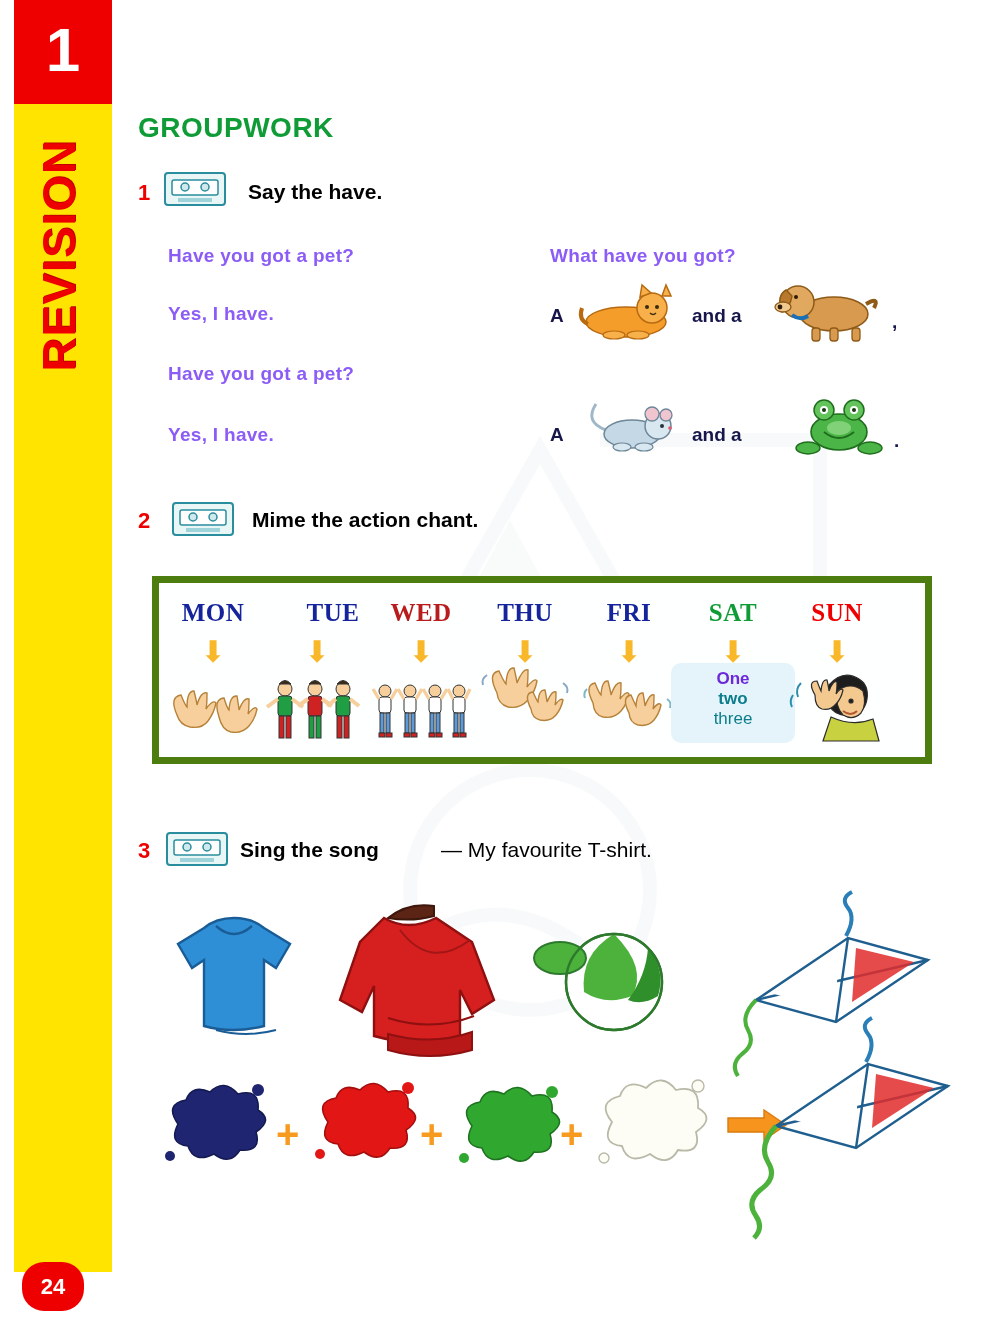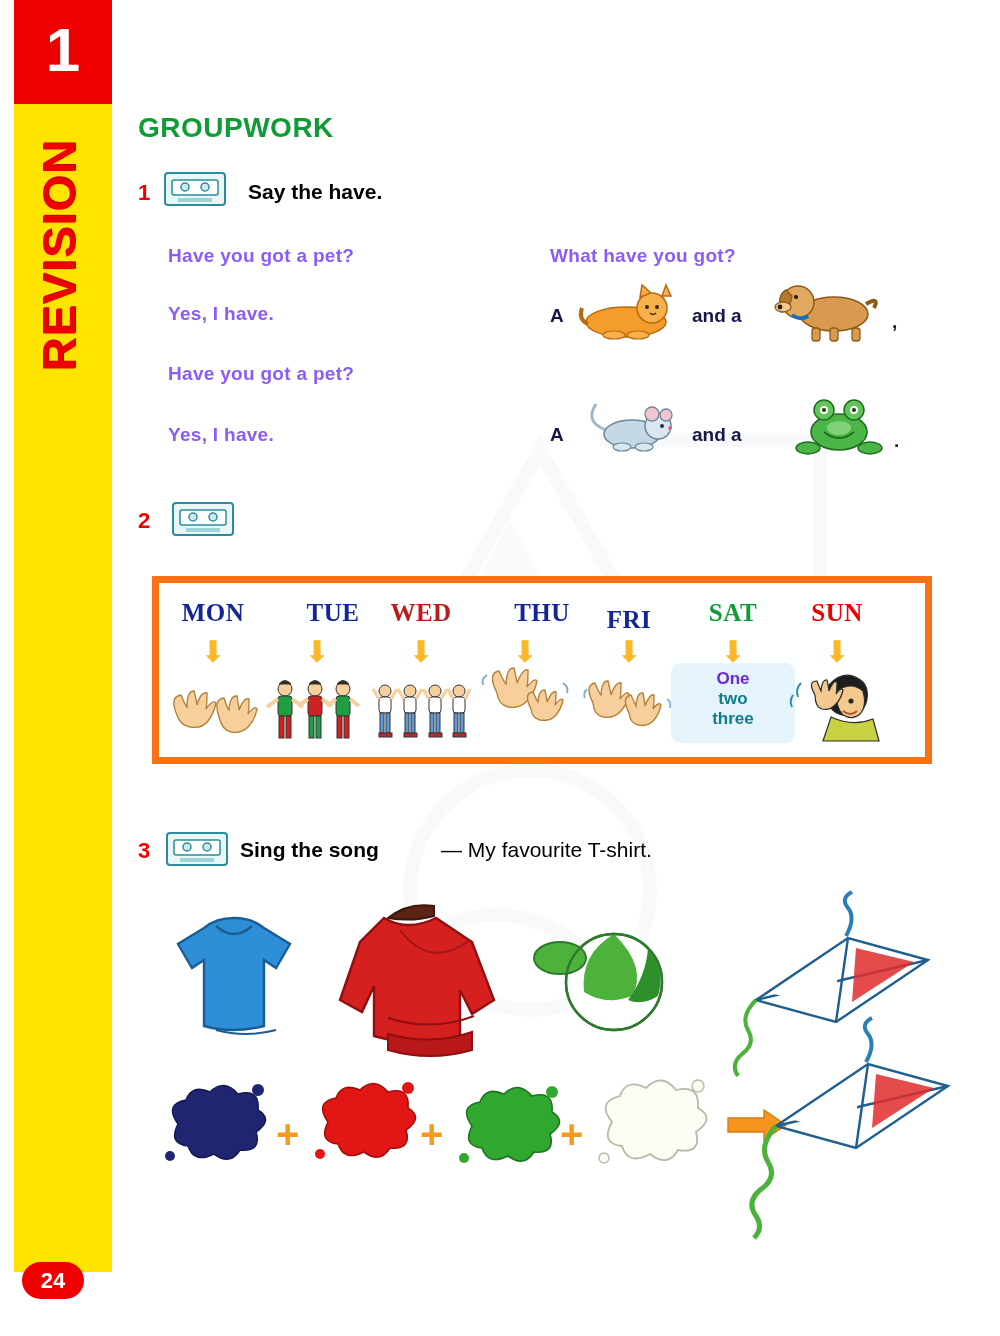--- a/index.html
+++ b/index.html
@@ -59,21 +59,21 @@
     font-weight: bold;
     letter-spacing: 1px;
     font-family: "Liberation Sans", sans-serif;
     text-shadow: 1px 1px 0 #c00000;
   }
   .page-number-badge {
     position: absolute;
     left: 22px;
     top: 1262px;
     width: 62px;
-    height: 37px;
+    height: 49px;
     border-radius: 22px / 22px;
     background: #ef0000;
     color: #ffffff;
     font-size: 22px;
     font-weight: bold;
     display: flex;
     align-items: center;
     justify-content: center;
   }
 
@@ -141,21 +141,21 @@
   }
 
   
   .week-strip {
     position: absolute;
     left: 16px;
     top: 576px;
     width: 780px;
     height: 188px;
     background: #ffffff;
-    border: 7px solid #f97316;
+    border: 7px solid #4d7c0f;
     box-sizing: border-box;
   }
   .week-inner {
     position: relative;
     width: 100%;
     height: 100%;
     background: #feffff;
   }
   .day {
     position: absolute;
@@ -316,20 +316,21 @@
     <div class="ex-num" style="left:2px; top:508px;">2</div>
     <div class="cassette" style="left:36px; top:500px;">
       <svg width="62" height="38" viewBox="0 0 62 38">
         <rect x="1" y="3" width="60" height="32" rx="3" fill="#e9f6f6" stroke="#2a8d9e" stroke-width="2"></rect>
         <rect x="8" y="10" width="46" height="15" rx="2" fill="#ffffff" stroke="#2a8d9e" stroke-width="1.5"></rect>
         <circle cx="21" cy="17" r="4" fill="#cfe9ec" stroke="#2a8d9e" stroke-width="1.5"></circle>
         <circle cx="41" cy="17" r="4" fill="#cfe9ec" stroke="#2a8d9e" stroke-width="1.5"></circle>
         <rect x="14" y="28" width="34" height="4" fill="#9fd3da"></rect>
       </svg>
     </div>
+    <div class="ex-title" style="left:116px; top:508px;">Mime the action chant.</div>
 
     <div class="week-strip">
       <div class="week-inner">
 
         <div class="day" style="left:2px; color:#16249b;">MON</div>
         <div class="arrow-down" style="left:2px;">⬇</div>
         <div class="mime-art" style="left:2px;">
           <svg width="104" height="72" viewBox="0 0 104 72">
             <g fill="#f6cf9c" stroke="#b6823a" stroke-width="1.4">
               <path d="M16 40 q-8 -18 4 -20 q4 10 6 12 q0 -16 7 -16 q3 12 3 14 q4 -14 10 -12 q0 12 -1 16 q7 -10 10 -6 q-2 10 -8 18 q-6 8 -18 6 q-10 -2 -13 -12z"></path>
@@ -409,57 +410,57 @@
                 <path d="M8 24 L3 14 M20 24 L25 14" stroke="#f6cf9c" stroke-width="3.4" fill="none"></path>
                 <rect x="9" y="38" width="4" height="20" fill="#5d9ad8"></rect>
                 <rect x="15" y="38" width="4" height="20" fill="#5d9ad8"></rect>
                 <rect x="8" y="58" width="6" height="4" fill="#cf2222"></rect>
                 <rect x="15" y="58" width="6" height="4" fill="#cf2222"></rect>
               </g>
             </g>
           </svg>
         </div>
 
-        <div class="day" style="left:331px; color:#16249b;">THU</div>
+        <div class="day" style="left:314px; color:#16249b;">THU</div>
         <div class="arrow-down" style="left:314px;">⬇</div>
         <div class="mime-art" style="left:314px; top:80px;">
           <svg width="104" height="72" viewBox="0 0 104 72">
             <g fill="#f6cf9c" stroke="#b6823a" stroke-width="1.4">
               <path d="M24 30 q-10 -20 2 -22 q5 11 7 13 q1 -17 8 -16 q3 13 3 15 q6 -15 11 -13 q0 13 -1 17 q8 -10 10 -6 q-2 11 -9 19 q-8 9 -20 7 q-10 -3 -11 -14z"></path>
               <path d="M52 52 q-8 -16 2 -17 q4 9 5 10 q1 -13 7 -12 q2 10 2 12 q5 -12 9 -10 q0 10 -1 13 q6 -8 8 -5 q-2 9 -7 15 q-6 7 -16 5 q-8 -2 -9 -11z" transform="translate(6,-6)"></path>
             </g>
             <g stroke="#8aa9c4" stroke-width="2" fill="none">
               <path d="M14 12 q-6 4 -4 10"></path>
               <path d="M90 20 q6 4 4 10"></path>
             </g>
           </svg>
         </div>
 
-        <div class="day" style="left:418px; color:#16249b;margin-top:7px;">FRI</div>
+        <div class="day" style="left:418px; color:#16249b;">FRI</div>
         <div class="arrow-down" style="left:418px;">⬇</div>
         <div class="mime-art" style="left:418px;">
           <svg width="104" height="72" viewBox="0 0 104 72">
             <g fill="#f6cf9c" stroke="#b6823a" stroke-width="1.4">
               <path d="M16 28 q-9 -18 2 -20 q4 10 6 12 q1 -15 7 -14 q3 12 3 14 q5 -14 10 -12 q0 12 -1 16 q7 -9 9 -5 q-2 10 -8 17 q-7 8 -18 6 q-9 -2 -10 -14z"></path>
               <path d="M52 38 q-8 -16 2 -18 q4 9 5 11 q1 -14 7 -13 q2 11 2 13 q5 -13 9 -11 q0 11 -1 14 q6 -8 8 -4 q-2 9 -7 15 q-6 7 -16 5 q-8 -2 -9 -12z"></path>
             </g>
             <g stroke="#7fb7c9" stroke-width="2" fill="none">
               <path d="M10 14 q-4 4 -2 9"></path>
               <path d="M90 24 q5 3 3 9"></path>
             </g>
           </svg>
         </div>
 
         <div class="day" style="left:522px; color:#0f9b35;">SAT</div>
         <div class="arrow-down" style="left:522px;">⬇</div>
         <div style="position:absolute; left:512px; top:80px; width:124px; height:80px; background:#e4f4fa; border-radius:10px;">
           <div style="text-align:center; padding-top:6px;">
             <div style="font-size:17px; font-weight:bold; color:#6d28d9;">One</div>
             <div style="font-size:17px; font-weight:bold; color:#0b7d8c;">two</div>
-            <div style="font-size:17px; font-weight:bold; color:#0b7d8c;">three</div>
+            <div style="font-size:17px; font-weight:normal; color:#0b7d8c;">three</div>
           </div>
         </div>
 
         <div class="day" style="left:626px; color:#ef0000;">SUN</div>
         <div class="arrow-down" style="left:626px;">⬇</div>
         <div class="mime-art" style="left:626px; top:82px; width:124px;">
           <svg width="124" height="76" viewBox="0 0 124 76">
             <g stroke="#2c2c2c" stroke-width="1.2">
               <path d="M44 20 q14 -16 30 -6 q10 6 8 20 q-2 14 -16 16 q-16 2 -22 -10 q-4 -10 0 -20z" fill="#1d1d1d"></path>
               <path d="M52 26 q14 -10 26 0 q4 14 -2 22 q-8 8 -18 2 q-8 -8 -6 -24z" fill="#f3c98f"></path>

